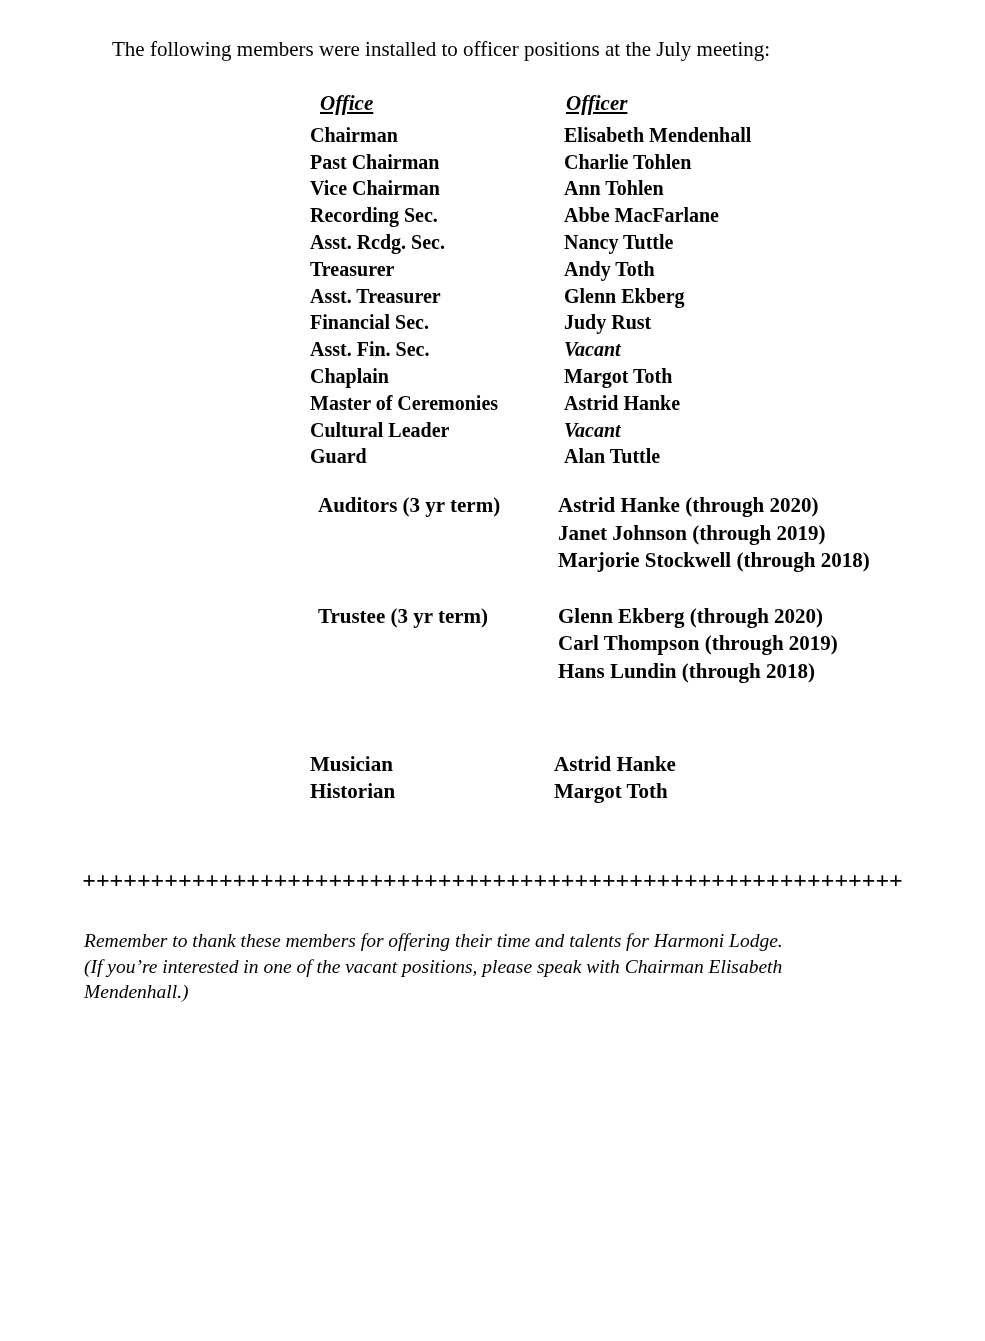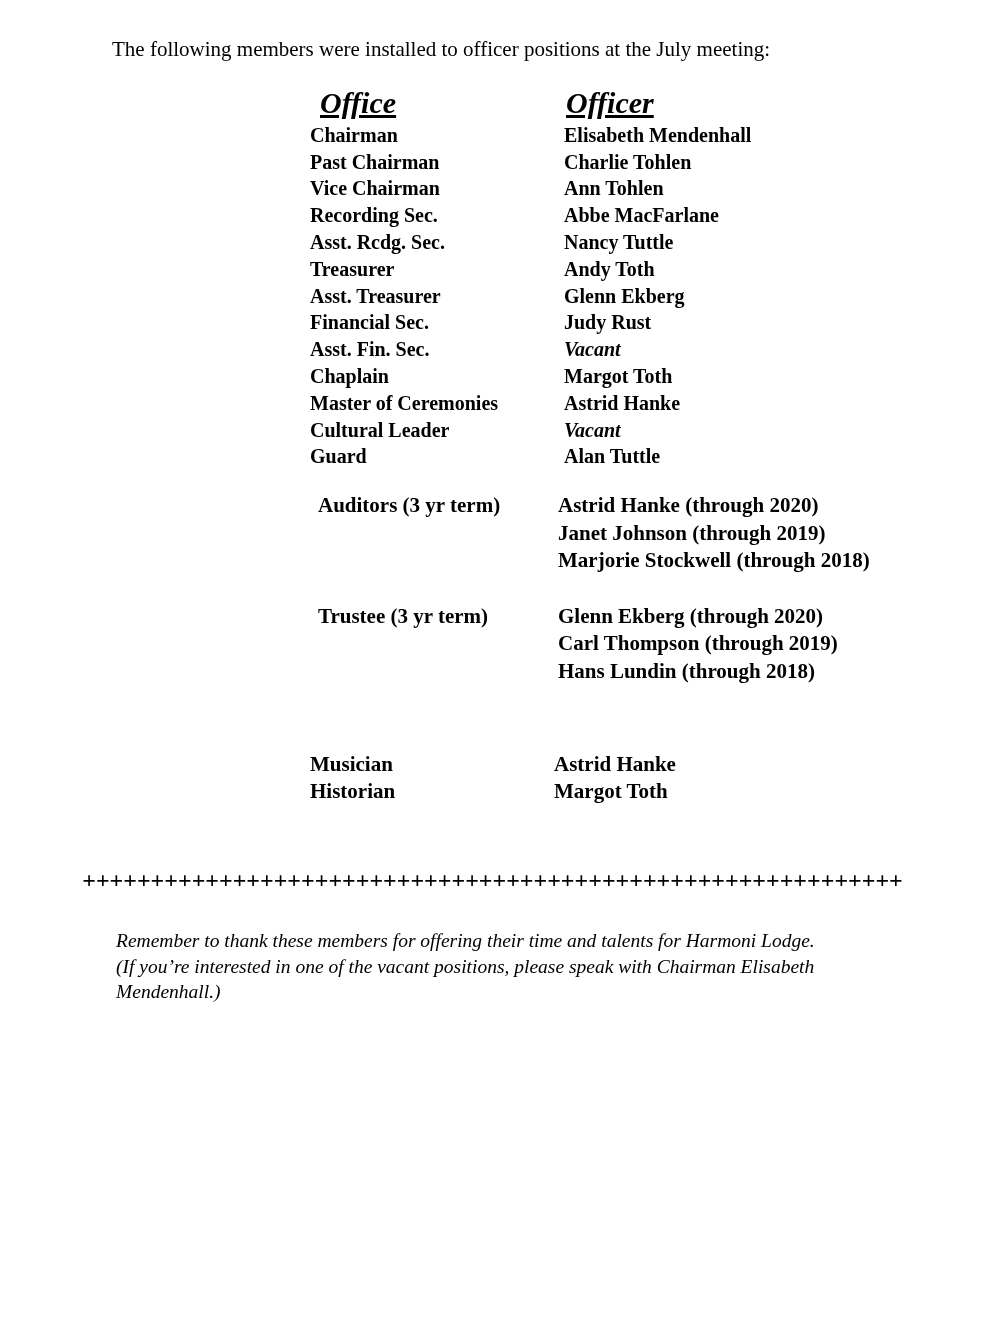--- a/index.html
+++ b/index.html
@@ -51,21 +51,21 @@
     width: 244px;
     padding-right: 0 !important;
   }
   .col-officer {
     width: 400px;
   }
   .hdr td {
     font-style: italic;
     font-weight: bold;
     text-decoration: underline;
-    font-size: 30px;
+    font-size: 21px;
     padding-bottom: 5px !important;
   }
   .hdr .col-office { padding-left: 10px; }
   .hdr .col-officer { padding-left: 2px; }
   .vacant {
     font-style: italic;
     font-weight: normal;
   }
   .group-block {
     margin-left: 310px;
@@ -100,21 +100,21 @@
     margin-top: 62px;
     text-align: center;
     font-size: 24px;
     font-weight: bold;
     letter-spacing: 0px;
     white-space: nowrap;
     overflow: hidden;
   }
   .footnote {
     margin-top: 34px;
-    margin-left: 116px;
+    margin-left: 84px;
     width: 710px;
     font-style: italic;
     font-size: 19.5px;
     line-height: 25.5px;
   }
 </style>
 </head>
 <body>
 
 <div class="page">

